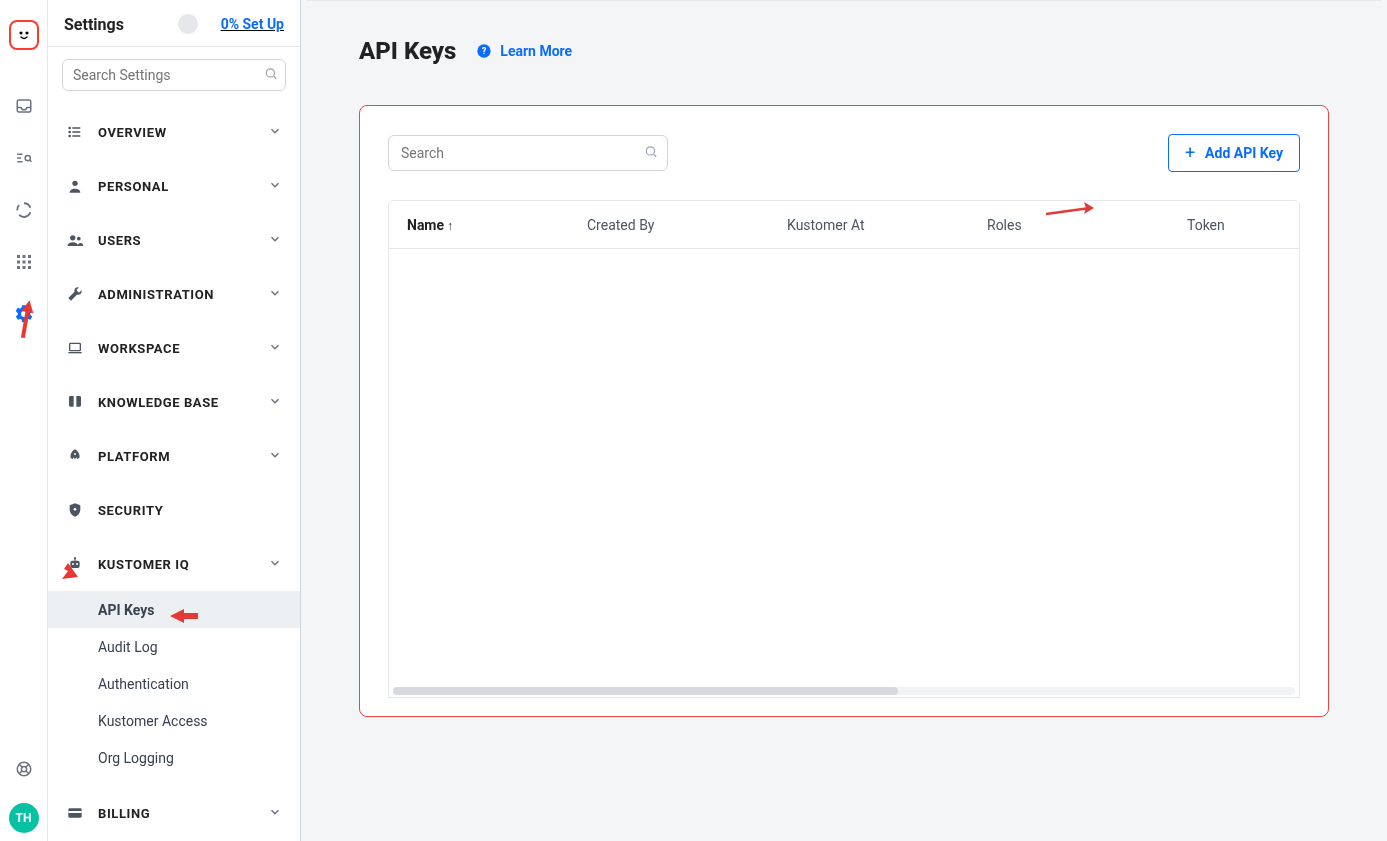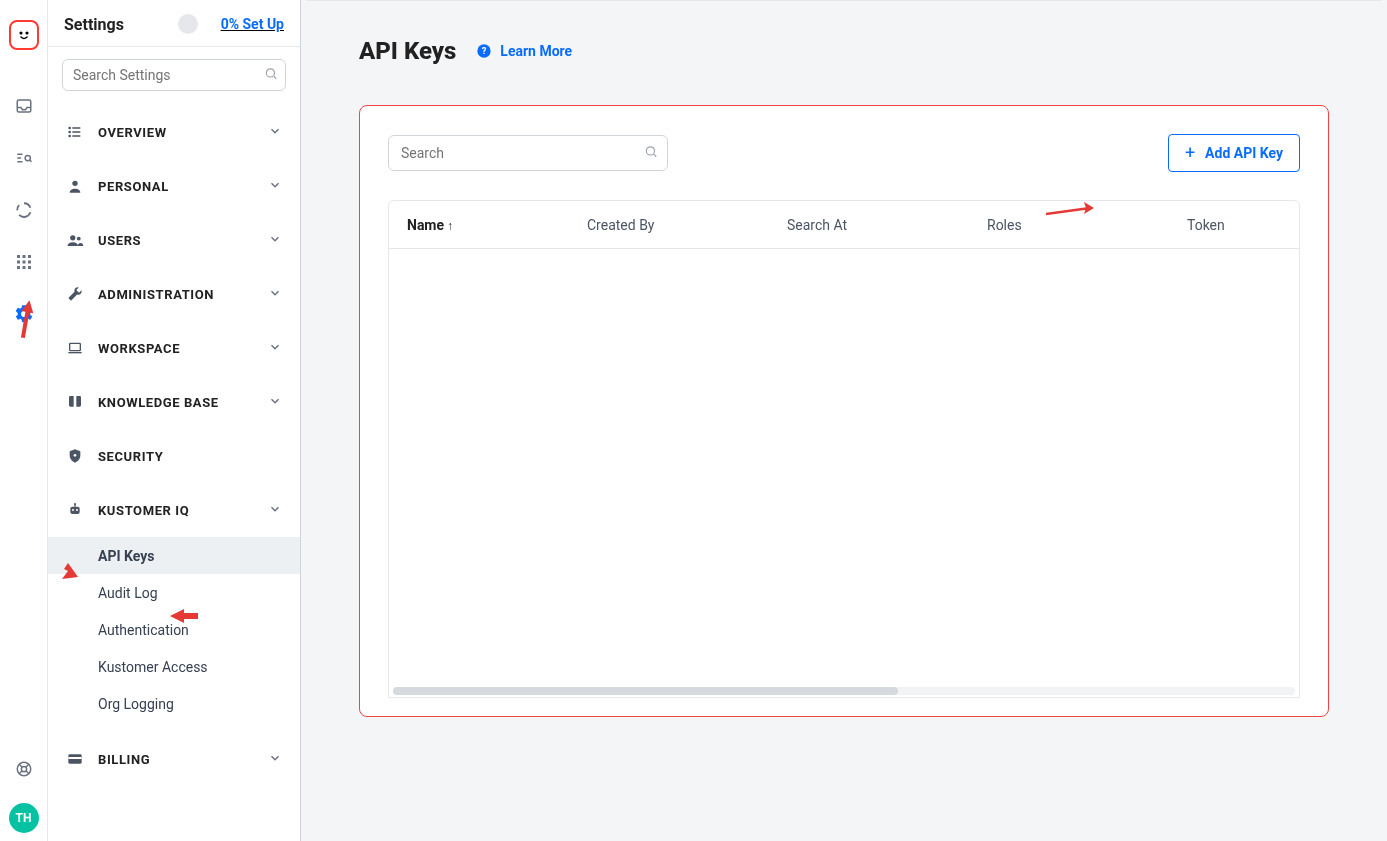--- a/index.html
+++ b/index.html
@@ -503,20 +503,34 @@
               <path d="M3 5a2 2 0 0 1 2-2h5v16H5a2 2 0 0 1-2-2zM21 5a2 2 0 0 0-2-2h-5v16h5a2 2 0 0 0 2-2z"></path>
             </svg>
         </span>
         <span class="nav-section-label">KNOWLEDGE BASE</span>
       </div>
       <span class="chevron"><svg width="14" height="14" viewBox="0 0 24 24" fill="none" stroke="currentColor" stroke-width="2.5">
             <path d="M6 9l6 6 6-6"></path>
           </svg></span>
     </div>
 
+    <div class="nav-section">
+      <div class="nav-section-left">
+        <span class="nav-section-icon">
+        <svg width="16" height="16" viewBox="0 0 24 24" fill="currentColor">
+              <path d="M12 2c4 2 7 6 7 12l-3 3-2-3-2 3-2-3-2 3-3-3c0-6 3-10 7-12z"></path>
+              <circle cx="12" cy="9" r="1.5" fill="#fff"></circle>
+            </svg>
+        </span>
+        <span class="nav-section-label">PLATFORM</span>
+      </div>
+      <span class="chevron"><svg width="14" height="14" viewBox="0 0 24 24" fill="none" stroke="currentColor" stroke-width="2.5">
+            <path d="M6 9l6 6 6-6"></path>
+          </svg></span>
+    </div>
 
     <div class="nav-section">
       <div class="nav-section-left">
         <span class="nav-section-icon">
         <svg width="16" height="16" viewBox="0 0 24 24" fill="currentColor">
               <path d="M12 2l8 3v6c0 5-3.5 9.5-8 11-4.5-1.5-8-6-8-11V5z"></path>
               <circle cx="12" cy="11" r="2" fill="#fff"></circle>
             </svg>
         </span>
         <span class="nav-section-label">SECURITY</span>
@@ -599,21 +613,21 @@
           <span>Add API Key</span>
         </button>
       </div>
 
       <div class="table">
         <div class="thead">
           <div class="th name">
             <span>Name</span><span class="sort"> ↑</span>
           </div>
           <div class="th createdby">Created By</div>
-          <div class="th createdat">Search At</div>
+          <div class="th createdat">Kustomer At</div>
           <div class="th roles">Roles</div>
           <div class="th token">Token</div>
         </div>
         <div class="h-scroll">
           <div class="h-scroll-thumb"></div>
         </div>
       </div>
     </div>
   </div>
 </div>

